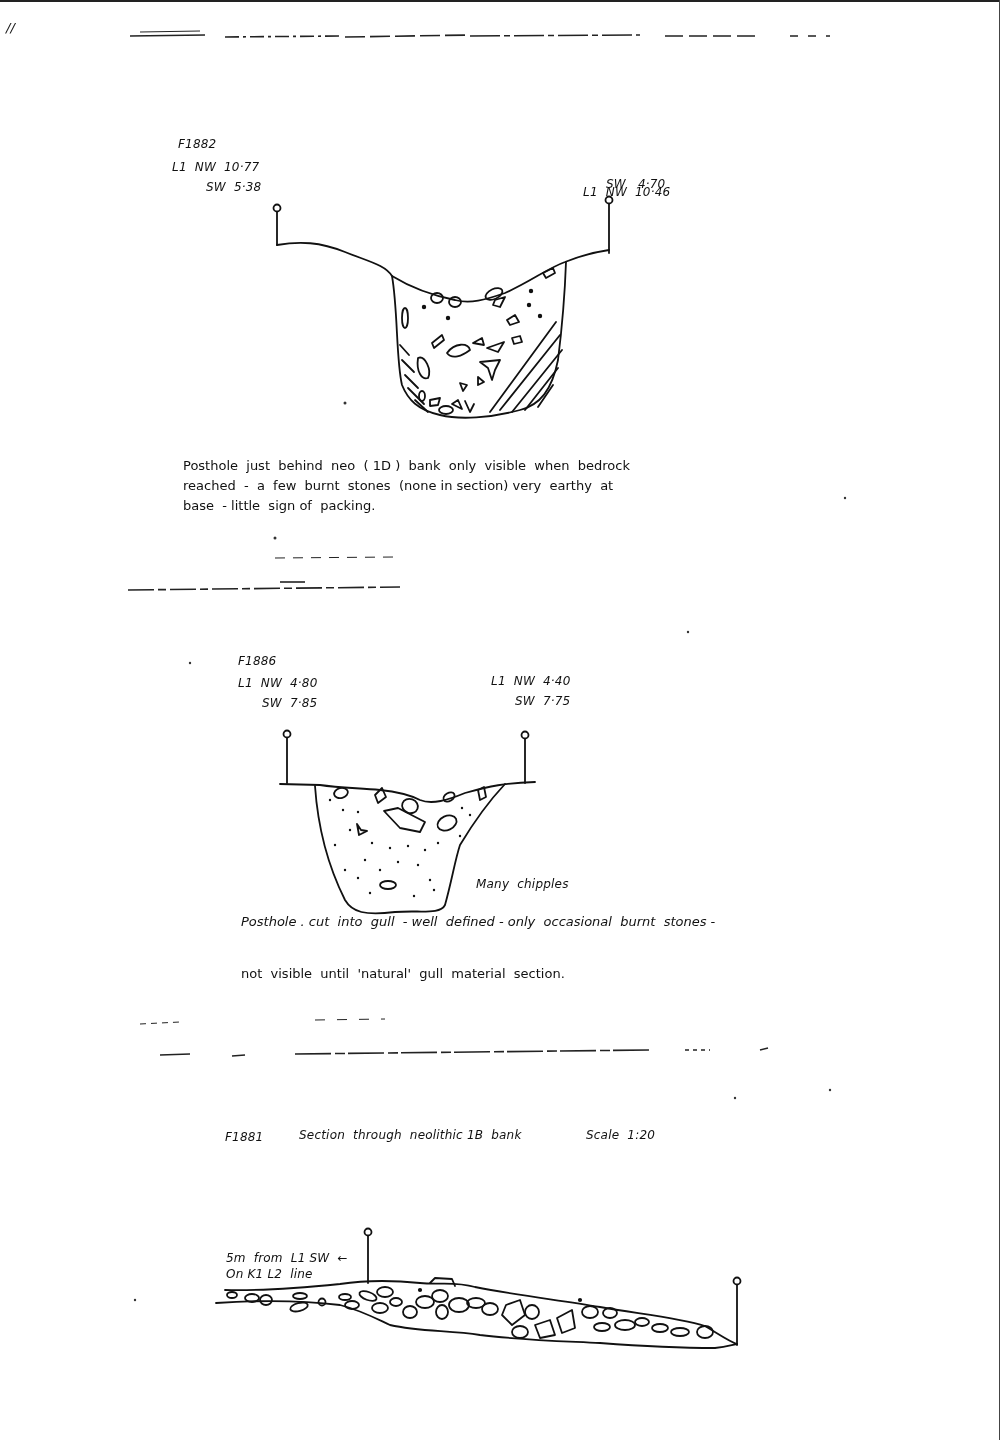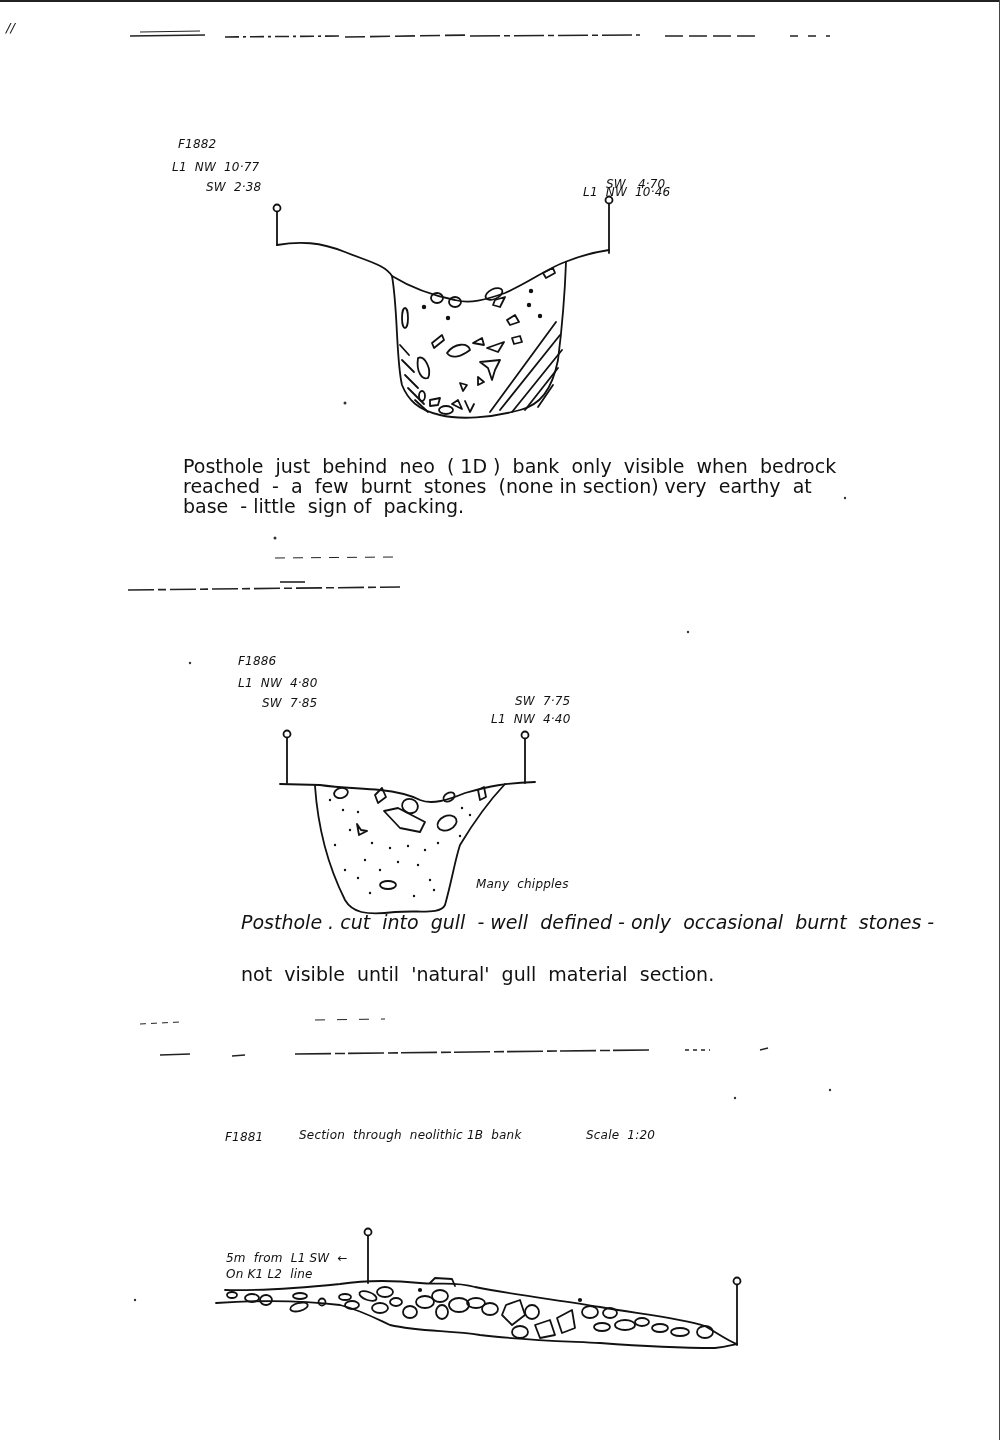--- a/index.html
+++ b/index.html
@@ -3,21 +3,21 @@
   <meta charset="utf-8">
   <style>
     html, body { margin: 0; padding: 0; }
     body {
       width: 1000px; height: 1440px; position: relative; overflow: hidden;
       background: #ffffff; color: #111111;
       font-family: "DejaVu Sans", sans-serif;
     }
     .abs { position: absolute; }
     .txt { font-size: 12px; line-height: 20px; white-space: pre; color: #111; letter-spacing: 0.2px; font-style: italic; }
-    .note { font-size: 19px; line-height: 20px; white-space: pre; color: #111; }
+    .note { font-size: 13px; line-height: 20px; white-space: pre; color: #111; }
     svg { position: absolute; left: 0; top: 0; }
     .border-top { position:absolute; left:0; top:0; width:1000px; height:2px; background:#222; }
     .border-right { position:absolute; right:0; top:0; width:1px; height:1440px; background:#444; }
   </style>
 </head>
 <body>
 
 <div class="border-top"></div>
 <div class="border-right"></div>
 
@@ -51,21 +51,21 @@
     <circle cx="135" cy="1300" r="1.2"></circle>
       <circle cx="830" cy="1090" r="1.2"></circle>
     <circle cx="688" cy="632" r="1.2"></circle>
       <circle cx="735" cy="1098" r="1.2"></circle>
   </g>
 </svg>
 
 <div class="abs">
   <div class="abs txt" style="left:178px; top:134px;">F1882</div>
   <div class="abs txt" style="left:172px; top:157px;">L1  NW  10·77</div>
-  <div class="abs txt" style="left:206px; top:177px;">SW  2·38</div>
+  <div class="abs txt" style="left:206px; top:177px;">SW  5·38</div>
   <div class="abs txt" style="left:583px; top:154px;margin-top:28px;">L1  NW  10·46</div>
   <div class="abs txt" style="left:606px; top:174px;">SW   4·70</div>
 
   <svg width="1000" height="1440">
     <g stroke="#111" stroke-width="1.8" fill="none" stroke-linejoin="round" stroke-linecap="round">
 
       <circle cx="277" cy="208" r="3.5"></circle>
         <path d="M277 212 L277 245"></path>
       <circle cx="609" cy="200" r="3.5"></circle>
         <path d="M609 204 L609 253"></path>
@@ -108,21 +108,21 @@
 
   <div class="abs note" style="left:183px; top:456px;">Posthole  just  behind  neo  ( 1D )  bank  only  visible  when  bedrock</div>
   <div class="abs note" style="left:183px; top:476px;">reached  -  a  few  burnt  stones  (none in section) very  earthy  at</div>
   <div class="abs note" style="left:183px; top:496px;">base  - little  sign of  packing.</div>
 </div>
 
 <div class="abs">
   <div class="abs txt" style="left:238px; top:651px;">F1886</div>
   <div class="abs txt" style="left:238px; top:673px;">L1  NW  4·80</div>
   <div class="abs txt" style="left:262px; top:693px;">SW  7·85</div>
-  <div class="abs txt" style="left:491px; top:671px;margin-top:38px;">L1  NW  4·40</div>
+  <div class="abs txt" style="left:491px; top:671px;">L1  NW  4·40</div>
   <div class="abs txt" style="left:515px; top:691px;">SW  7·75</div>
 
   <svg width="1000" height="1440">
     <g stroke="#111" stroke-width="1.8" fill="none" stroke-linejoin="round" stroke-linecap="round">
       <circle cx="287" cy="734" r="3.5"></circle>
         <path d="M287 738 L287 783"></path>
       <circle cx="525" cy="735" r="3.5"></circle>
         <path d="M525 739 L525 783"></path>
       <path d="M280 784 L320 785 C340 788 360 788 380 790 C400 792 410 795 420 800 C432 805 448 800 465 793 C490 786 505 783 535 782"></path>
       <path d="M315 786 C318 830 330 870 345 900 C352 912 365 916 395 912 C420 910 440 915 445 905 C452 880 455 860 460 845 C475 820 490 800 505 784"></path>

